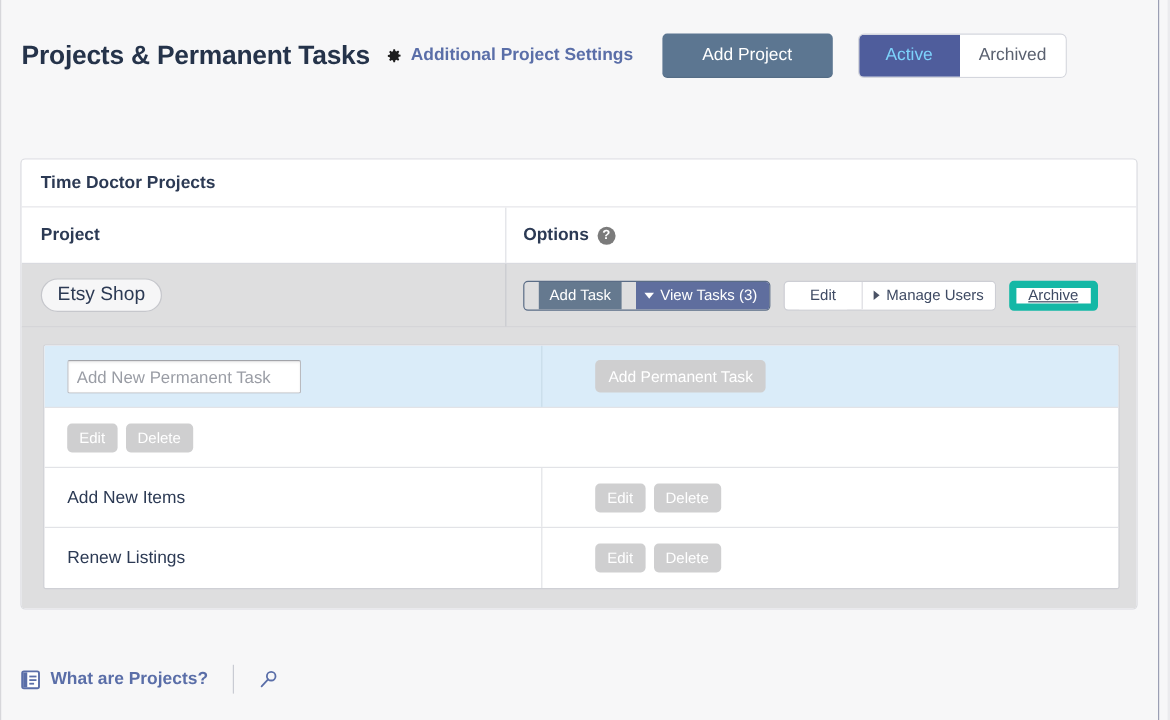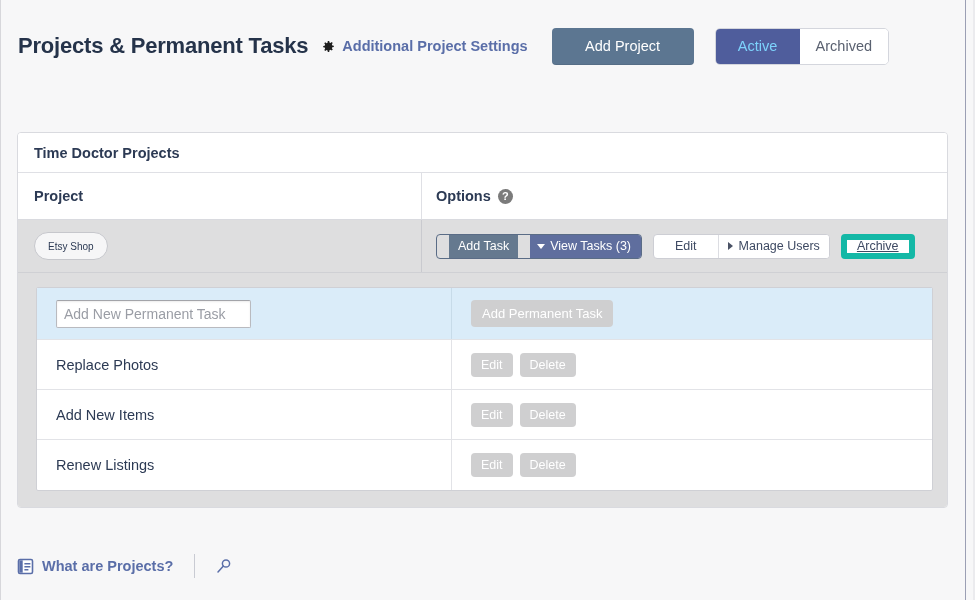--- a/index.html
+++ b/index.html
@@ -217,21 +217,21 @@
     box-sizing: border-box;
   }
   .project-pill {
     display: inline-flex;
     align-items: center;
     height: 26px;
     padding: 0 13px;
     background: #f6f6f7;
     border: 1px solid #c6c7cc;
     border-radius: 14px;
-    font-size: 10px;
+    font-size: 16px;
     color: #2c3a54;
     cursor: pointer;
     white-space: nowrap;
     font-family: "Liberation Sans", sans-serif;
   }
   .options-cell {
     flex: 1;
     display: flex;
     align-items: center;
     padding-left: 14px;
@@ -326,20 +326,21 @@
     border-radius: 2px;
     background: #ffffff;
     overflow: hidden;
     box-sizing: border-box;
   }
   .ptask-row {
     display: flex;
     height: 50px;
     border-bottom: 1px solid #e2e3e7;
     box-sizing: border-box;
+    gap: 25px;
   }
   .ptask-row:last-child { border-bottom: none; }
   .ptask-row.add-row {
     background: #daecf9;
     height: 52px;
   }
   .ptask-name-cell {
     width: 415px;
     display: flex;
     align-items: center;
@@ -503,23 +504,20 @@
             <div class="ptask-name-cell">
               <input class="task-input" type="text" placeholder="Add New Permanent Task" style="">
             </div>
             <div class="ptask-action-cell">
               <button class="btn-disabled">Add Permanent Task</button>
             </div>
           </div>
 
           <div id="task-rows">
               <div class="ptask-row">
-                <div class="ptask-name-cell">
-                  <span>Replace Photos</span>
-                </div>
                 <div class="ptask-action-cell">
                   <button class="btn-disabled small">Edit</button>
                   <button class="btn-disabled small">Delete</button>
                 </div>
               </div>
               <div class="ptask-row">
                 <div class="ptask-name-cell">
                   <span>Add New Items</span>
                 </div>
                 <div class="ptask-action-cell">

